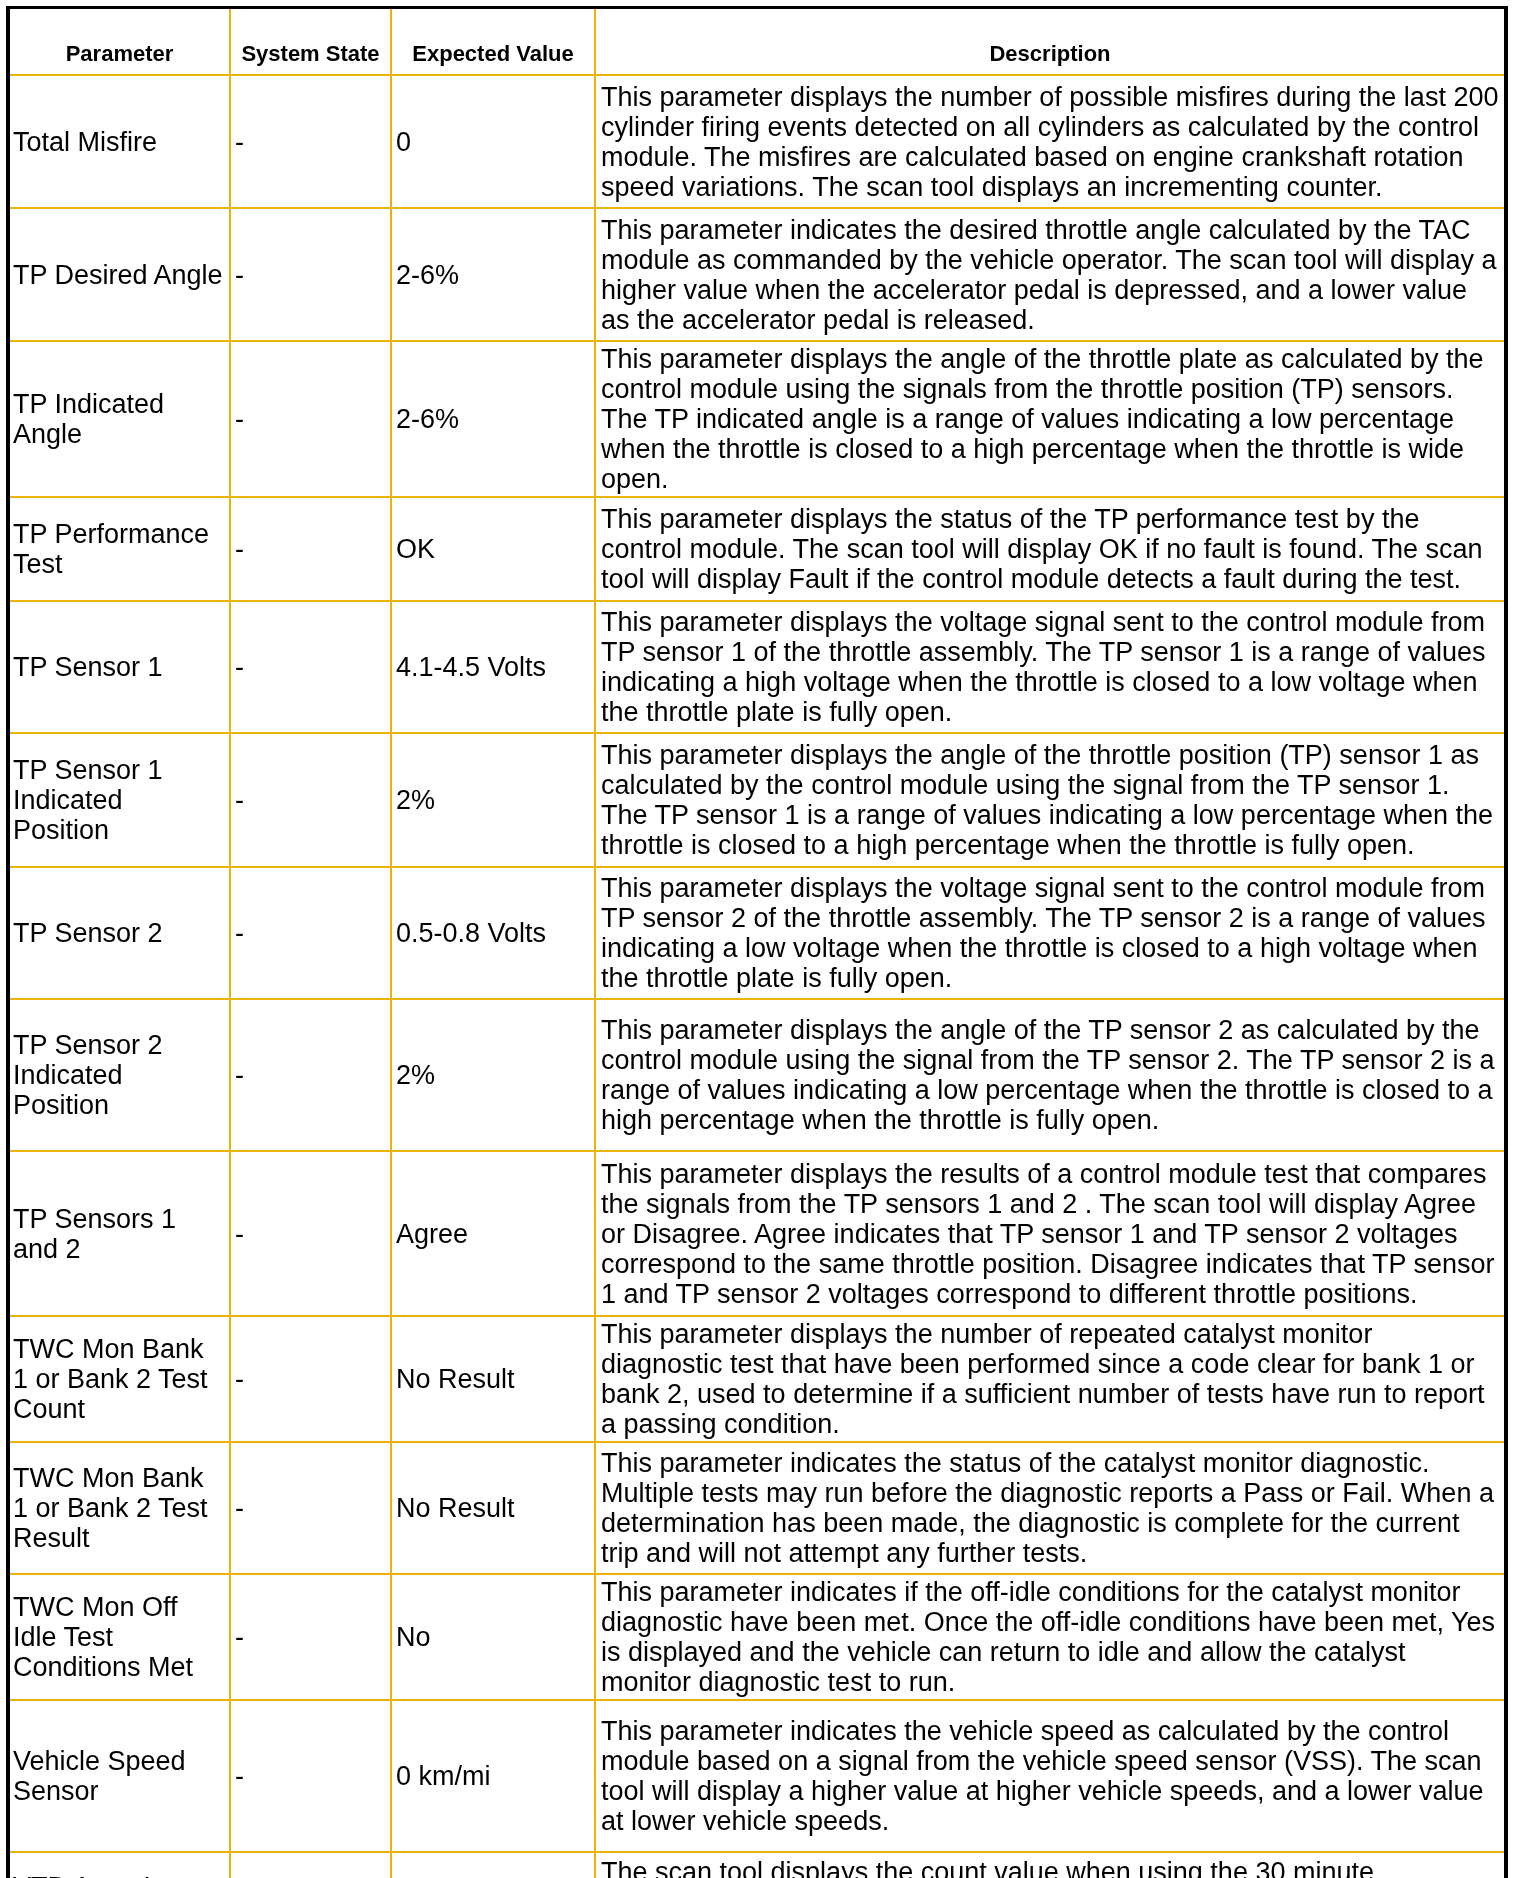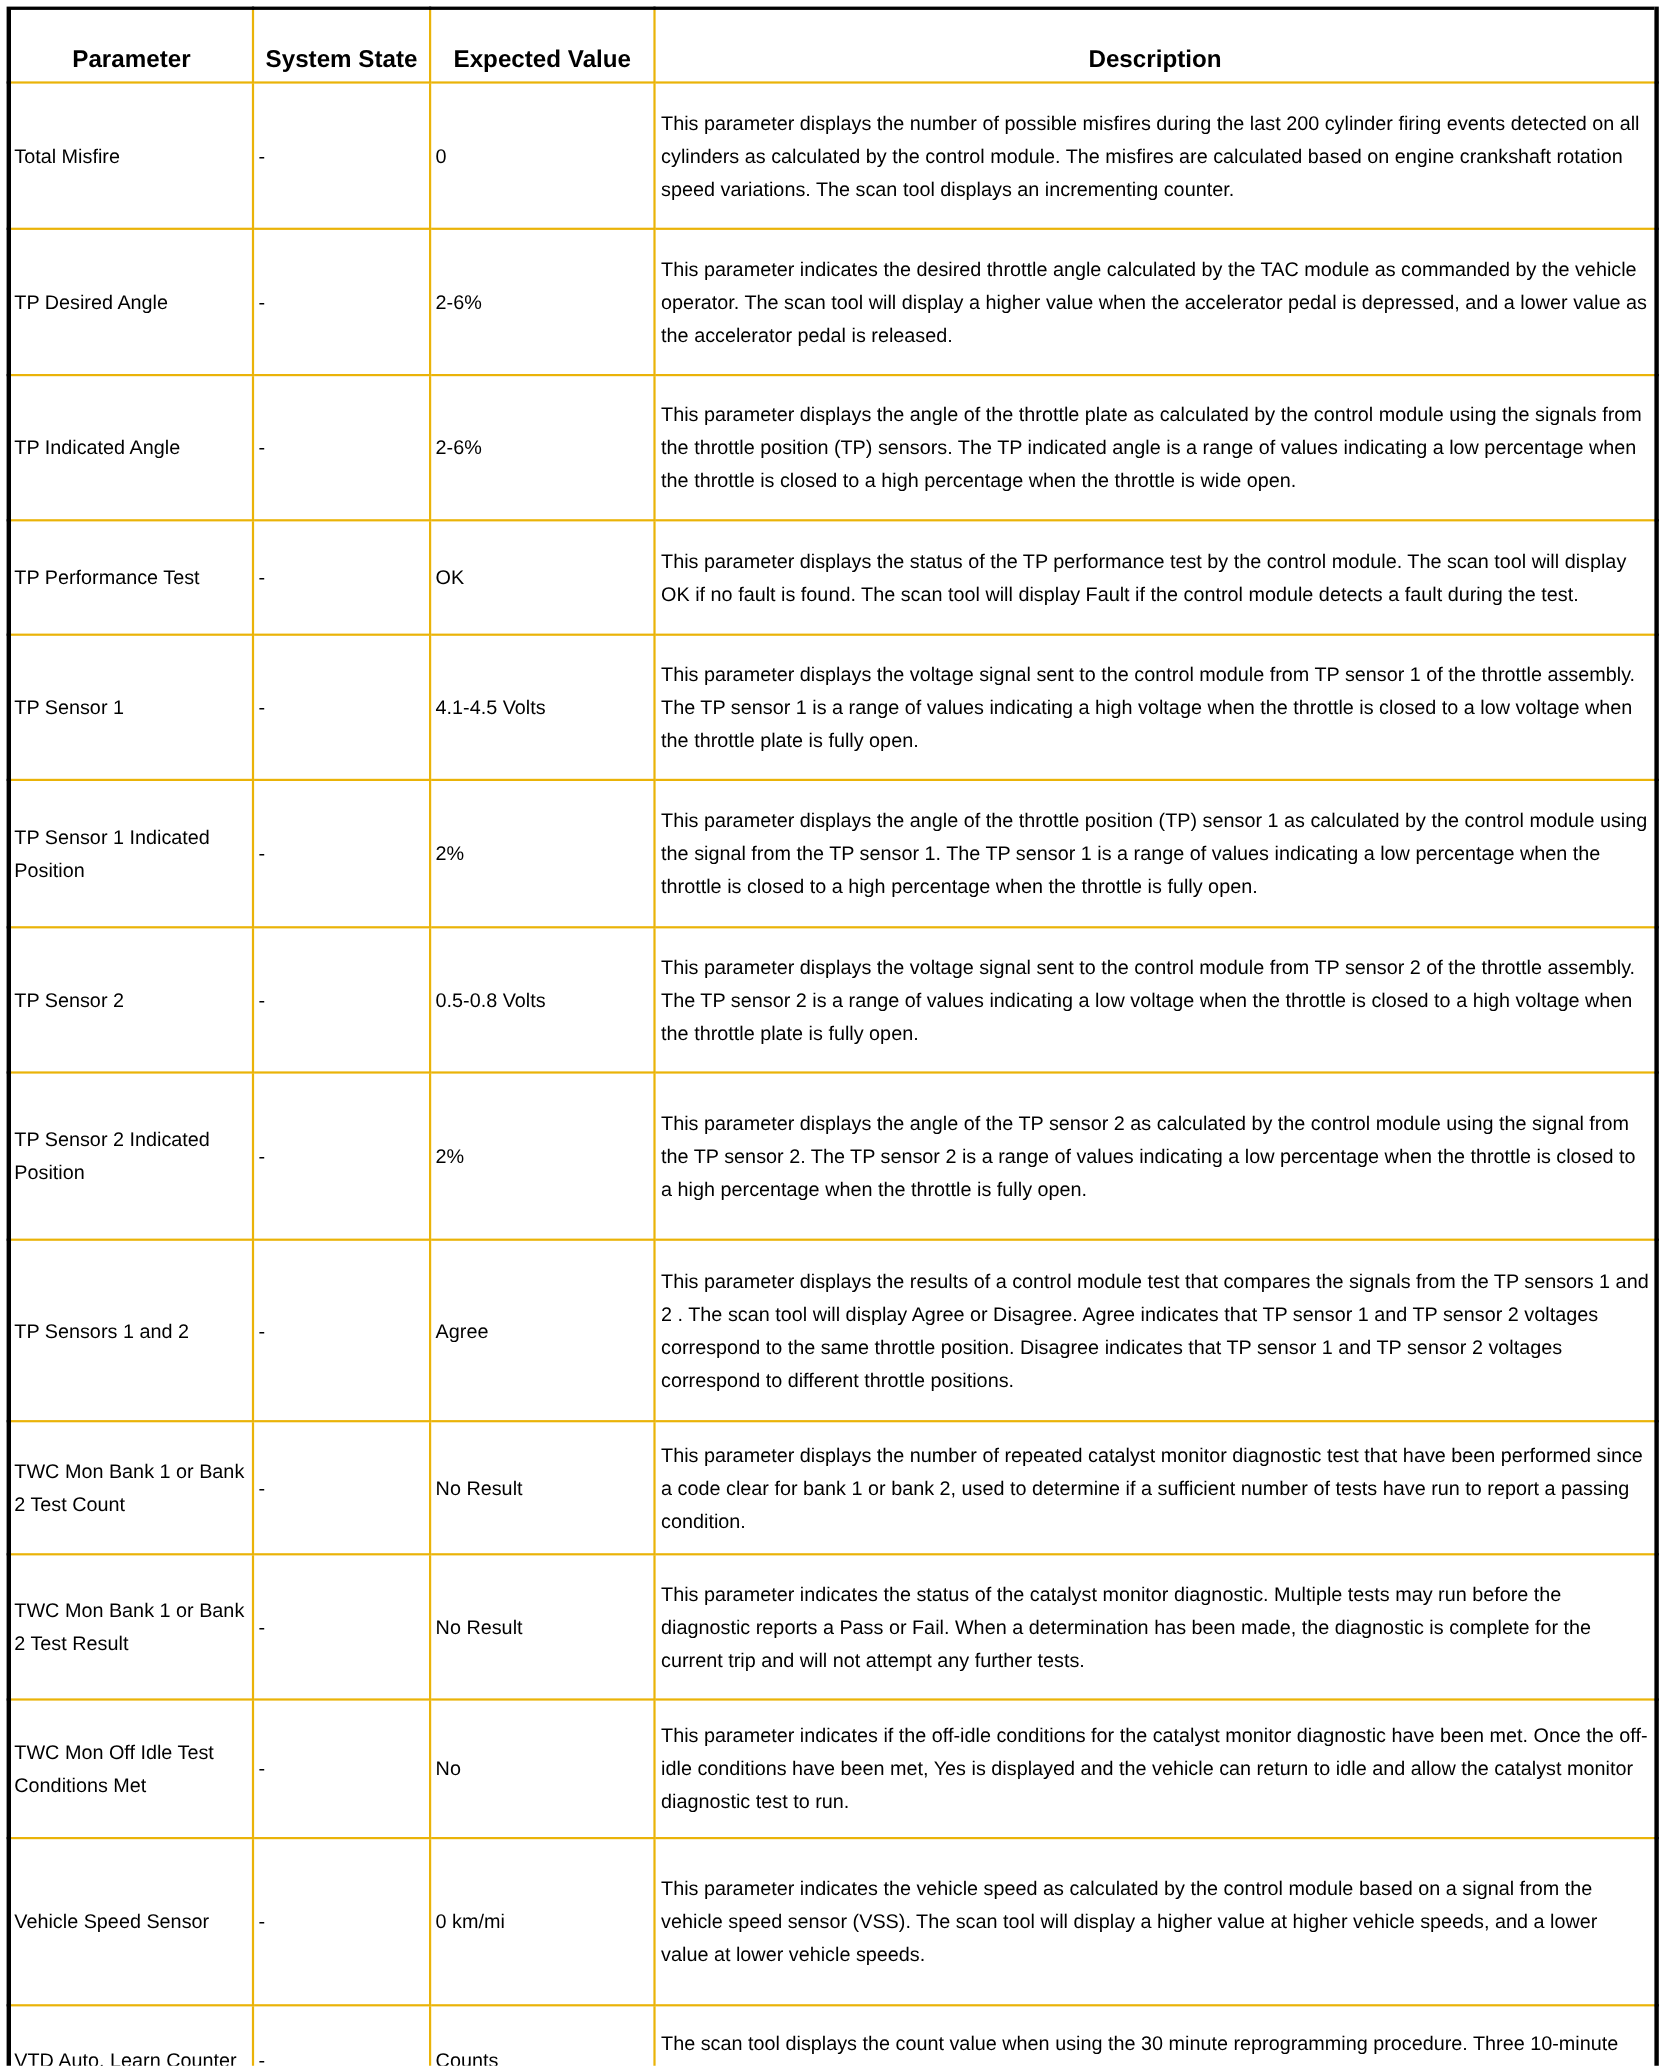--- a/index.html
+++ b/index.html
@@ -12,21 +12,21 @@
     border-top: 3px solid #000; border-bottom: 3px solid #000;
   }
   table.params col.c1 { width: 222px; }
   table.params col.c2 { width: 161px; }
   table.params col.c3 { width: 204px; }
   table.params col.c4 { width: auto; }
   th, td { border: 2px solid #eab308; vertical-align: middle; }
   th { font-weight: bold; font-size: 22px; line-height: 28px; text-align: center;
        vertical-align: bottom; padding: 0 4px 6px 4px; height: 59px; }
   th.desc-h { text-align: center; }
-  td { font-size: 18px; line-height: 30px; padding: 0 4px 0 4px; text-align: left; }
+  td { font-size: 27px; line-height: 30px; padding: 0 4px 0 4px; text-align: left; }
   td.desc { padding: 2px 4px 2px 5px; }
   td.param { padding-left: 3px; }
 </style>
 </head>
 <body>
 
 <table class="params">
   <colgroup>
       <col class="c1">
       <col class="c2">

